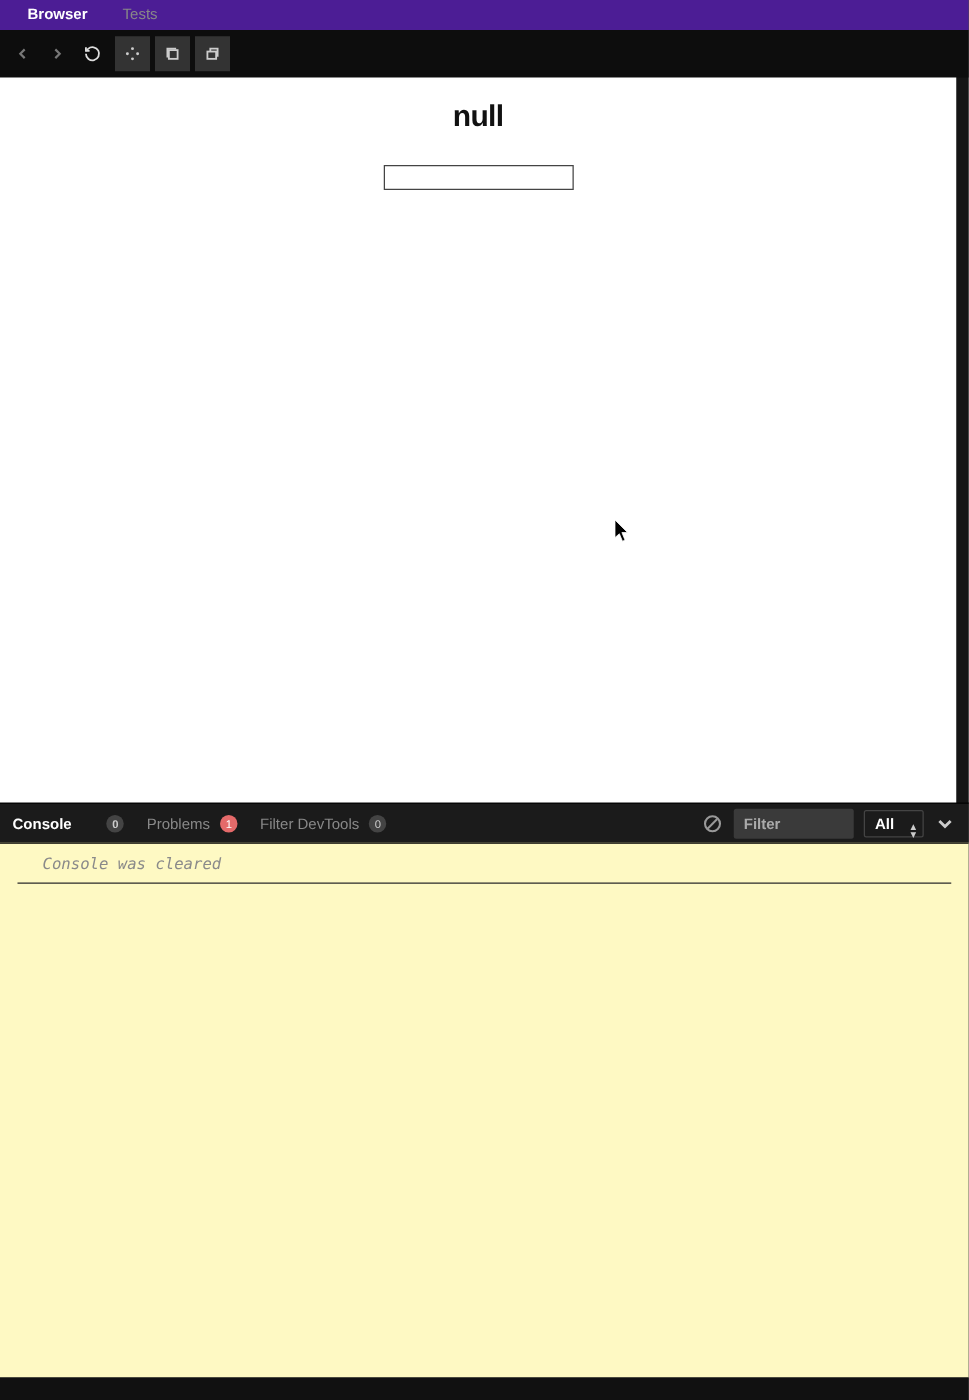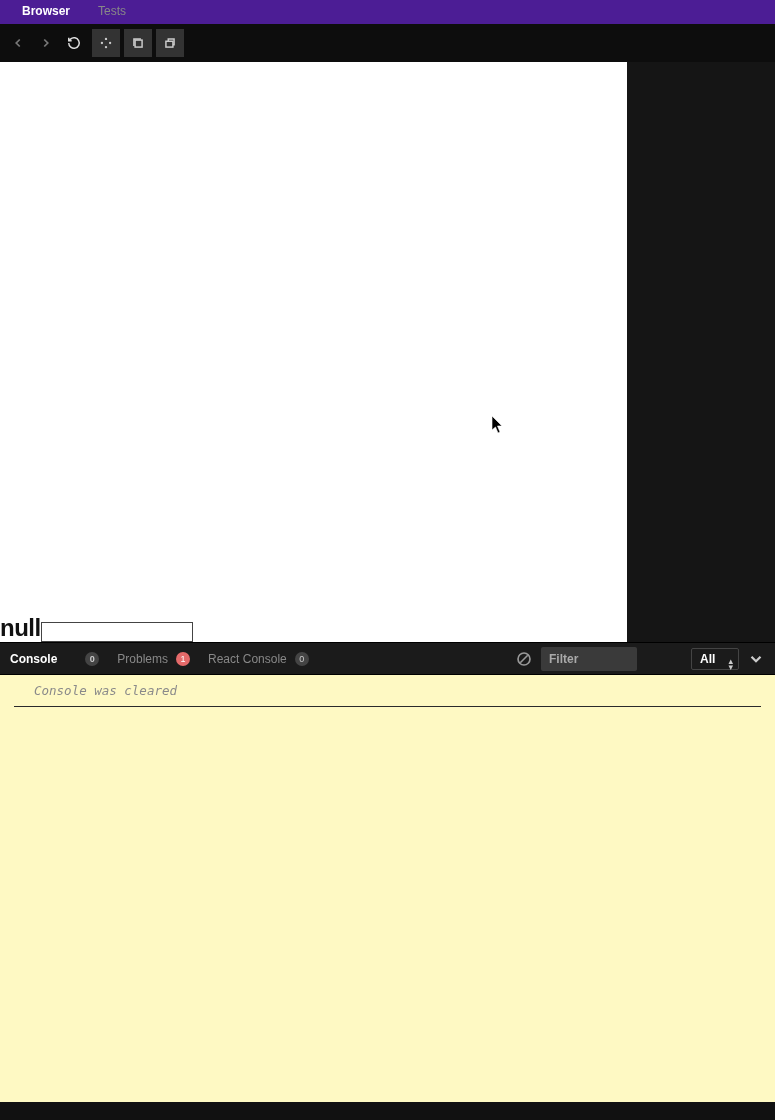--- a/index.html
+++ b/index.html
@@ -75,24 +75,24 @@
       cursor: pointer;
       color: #ccc;
     }
     .square-btn svg { width: 14px; height: 14px; }
     
     .viewport {
       flex: 0 0 580px;
       background: #fff;
       color: #000;
       display: flex;
-      flex-direction: row;
-      align-items: flex-end;
+      flex-direction: column;
+      align-items: center;
       padding-top: 18px;
-      width: 627px;
+      width: 765px;
     }
     .page-title {
       font-size: 24px;
       font-weight: 800;
       letter-spacing: -0.5px;
       color: #111;
     }
     .page-input {
       margin-top: 24px;
       width: 152px;
@@ -168,21 +168,20 @@
       padding: 12px 8px;
       color: #ddd;
       font-size: 12px;
       outline: none;
     }
     .filter-input::placeholder { color: #aaa; font-weight: 600; }
     .level-select-wrap {
       position: relative;
       display: flex;
       align-items: flex-end;
-      margin-left: 46px;
     }
     .level-select {
       appearance: none;
       background: #1b1b1b;
       border: 1px solid #444;
       color: #fff;
       font-size: 12px;
       padding: 3px 22px 3px 8px;
       border-radius: 2px;
       outline: none;
@@ -286,21 +285,21 @@
 <div class="devtools-tabs">
   <div class="devtools-tab active">
     <span>Console</span>
     <span class="badge">0</span>
   </div>
   <div class="devtools-tab">
     <span>Problems</span>
     <span class="badge error">1</span>
   </div>
   <div class="devtools-tab">
-    <span>React Console</span>
+    <span>Filter DevTools</span>
     <span class="badge">0</span>
   </div>
   <div class="devtools-right">
     <div class="clear-icon-btn">
       <svg viewBox="0 0 24 24" fill="none" stroke="currentColor" stroke-width="2.2">
           <circle cx="12" cy="12" r="8"></circle>
           <line x1="7" y1="17" x2="17" y2="7"></line>
         </svg>
     </div>
     <input class="filter-input" placeholder="Filter" style="">

